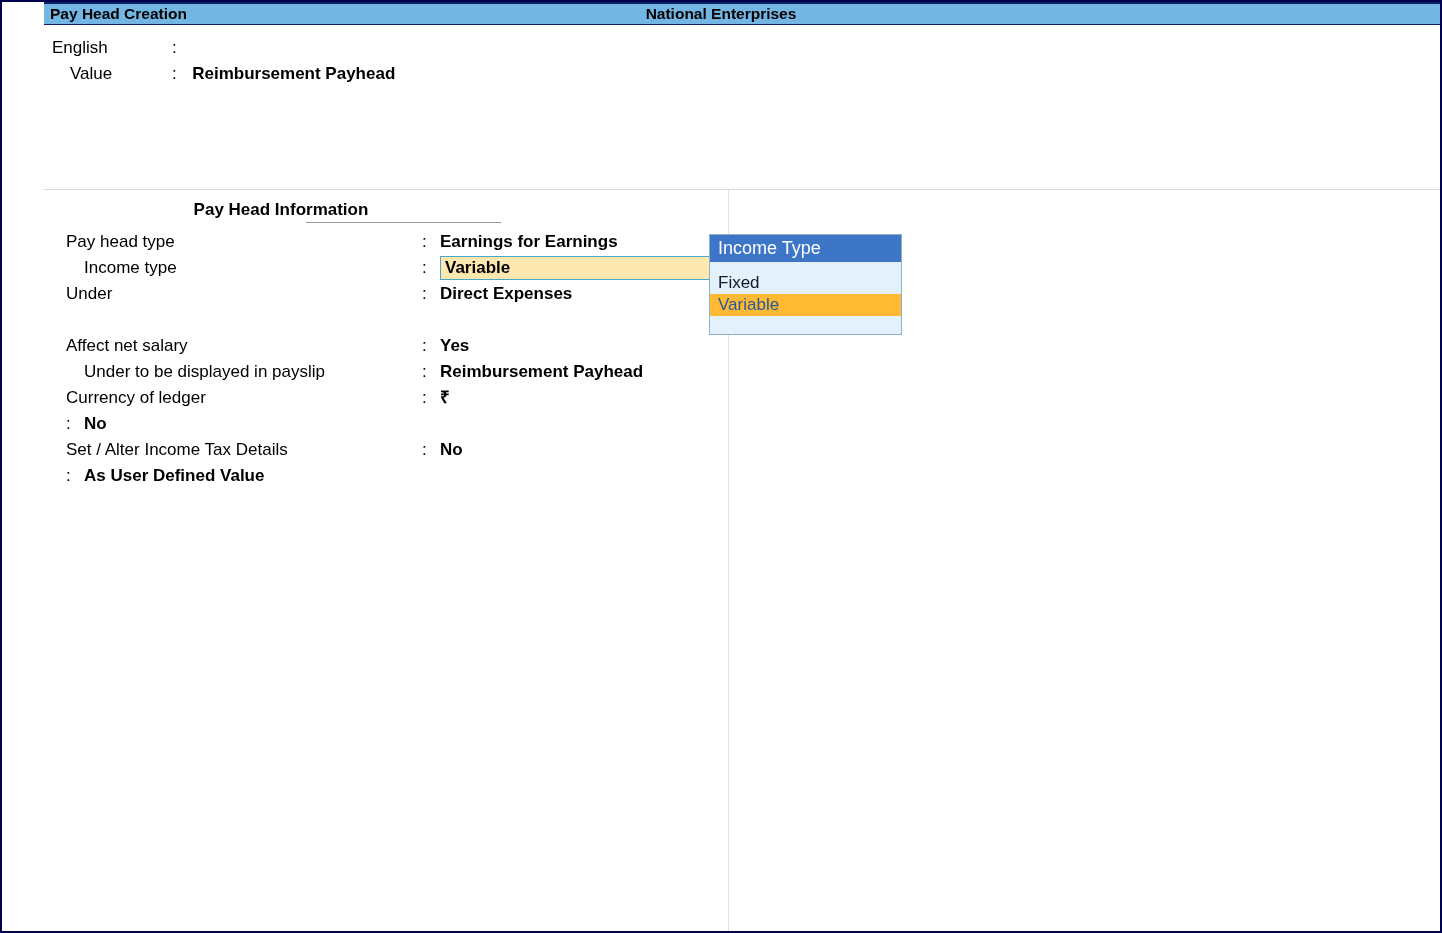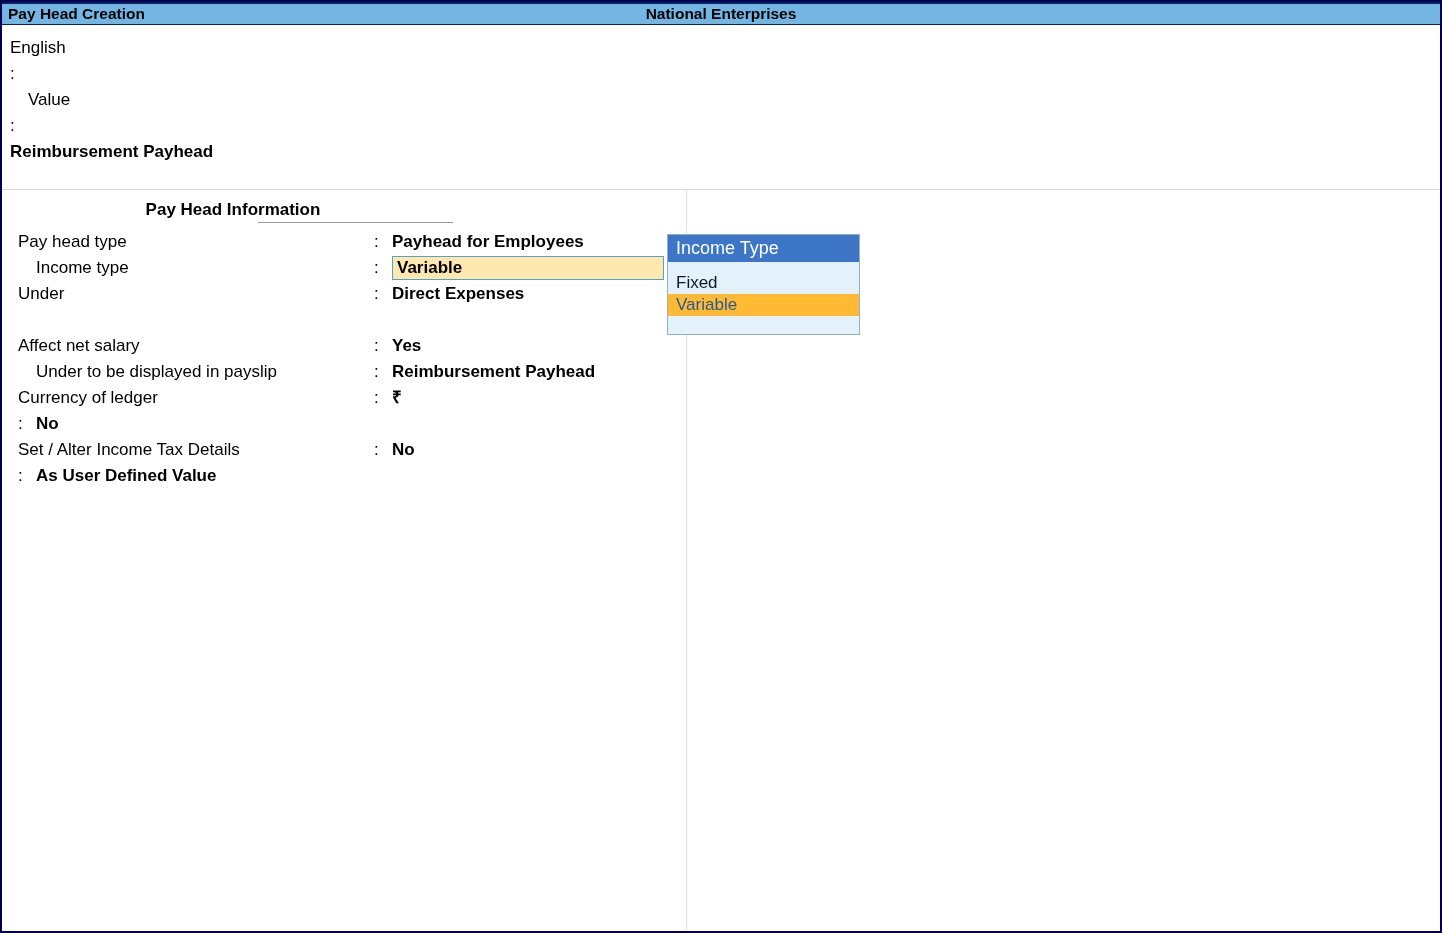--- a/index.html
+++ b/index.html
@@ -8,20 +8,21 @@
       font-size: 17px;
       color: #000;
       background: #fff;
     }
     .window {
       width: 1442px;
       height: 933px;
       border: 2px solid #000050;
       position: relative;
       background: #fff;
+      padding-left: 42px;
     }
     .titlebar {
       height: 23px;
       background: #74b6e3;
       border-top: 2px solid #0a2060;
       border-bottom: 1px solid #0a2060;
       display: flex;
       align-items: center;
       font-weight: bold;
       font-size: 15.5px;
@@ -31,39 +32,39 @@
     .titlebar .wt-center {
       position: absolute;
       left: 50%;
       transform: translateX(-50%);
     }
     .top-section {
       padding: 10px 8px 6px 8px;
       min-height: 165px;
       border-bottom: 1px solid #d9d9d9;
     }
-    .row { display: flex; align-items: flex-start; line-height: 26px; flex-direction: column; }
+    .row { display: flex; align-items: flex-end; line-height: 26px; }
     .lbl { }
     .colon { padding: 0 6px 0 0; }
     .val-bold { font-weight: bold; }
     .name-row .lbl { padding-left: 18px; width: 120px; }
     .english-row .lbl { width: 120px; }
 
     .main {
       position: relative;
       height: calc(100% - 23px - 165px);
     }
     .col-divider {
       position: absolute;
       left: 684px; top: 0; bottom: 0;
       width: 1px; background: #e0e0e0;
     }
     .left-col {
       position: absolute;
-      left: 8px; top: 0; width: 684px;
+      left: 14px; top: 0; width: 684px;
       padding: 10px 8px 0 8px;
     }
     .section-title {
       font-weight: bold;
       font-size: 17px;
       text-align: center;
       width: 430px;
       margin-bottom: 2px;
     }
     .section-underline {
@@ -142,21 +143,21 @@
   <div class="main">
     <div class="col-divider"></div>
 
     <div class="left-col">
       <div class="section-title">Pay Head Information</div>
       <div class="section-underline"></div>
 
       <div class="field-row">
         <span class="field-label">Pay head type</span>
         <span class="field-colon">:</span>
-        <span class="field-value">Payhead for Employees</span>
+        <span class="field-value">Earnings for Earnings</span>
       </div>
 
       <div class="field-row indent">
         <span class="field-label">Income type</span>
         <span class="field-colon">:</span>
         <span class="input-hl">Variable</span>
       </div>
 
       <div class="field-row">
         <span class="field-label">Under</span>

